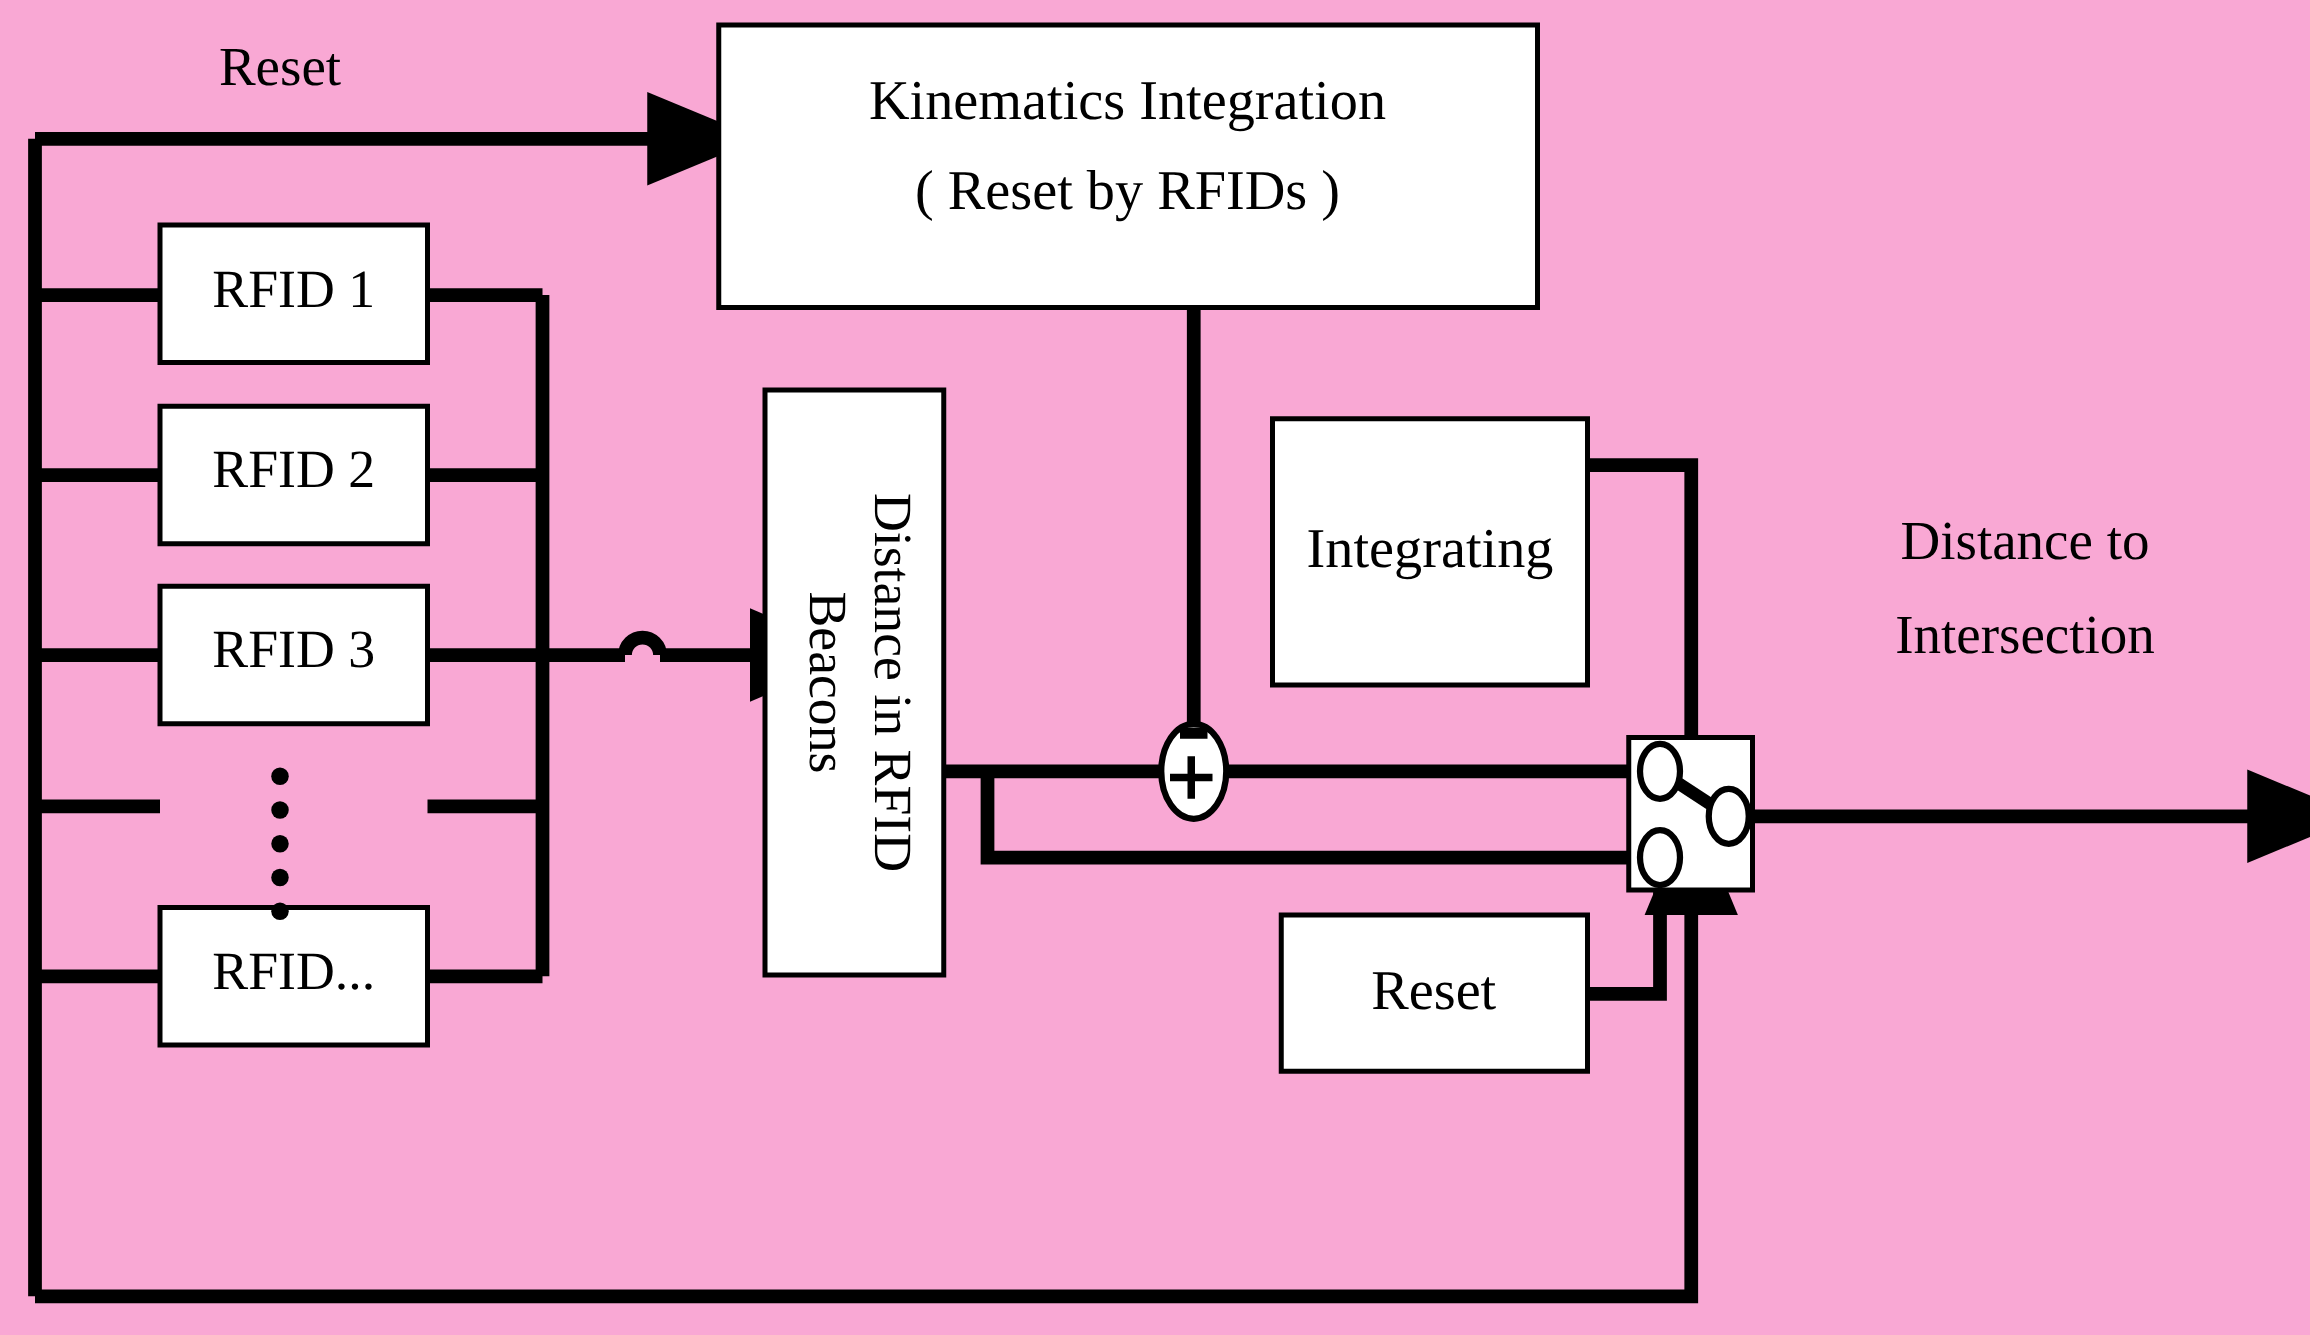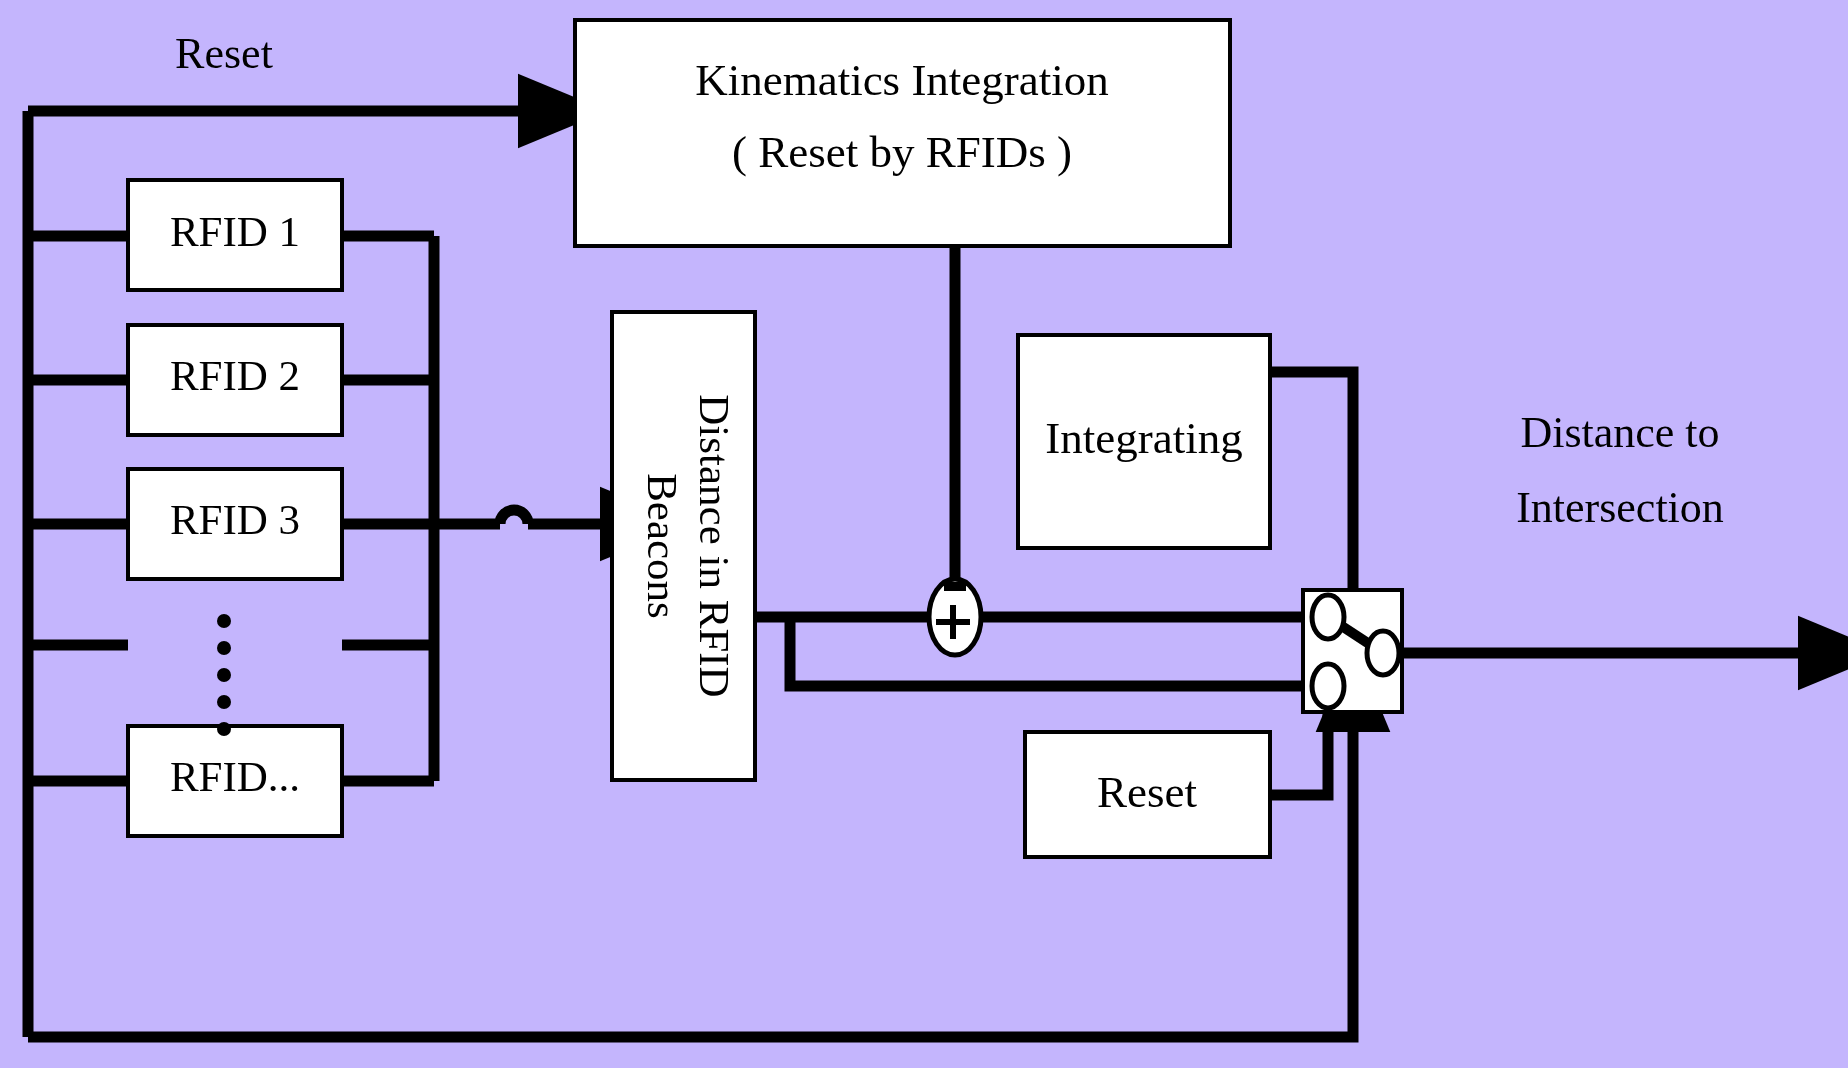--- a/index.html
+++ b/index.html
@@ -1,18 +1,18 @@
 <!DOCTYPE html>
 <html><head>
 <meta charset="utf-8">
 <style>
   html,body{margin:0;padding:0;background:#ffffff;}
   body{width:1848px;height:1068px;overflow:hidden;
        font-family:"Liberation Serif","DejaVu Serif",serif;}
-  #stage{position:relative;width:1848px;height:1068px;background:#c4b5fd;}
+  #stage{position:relative;width:1848px;height:1068px;background:#f9a8d4;}
   svg{display:block;}
   .blk-label{font-family:"Liberation Serif","DejaVu Serif",serif;
              fill:#000;text-anchor:middle;dominant-baseline:middle;}
   .lbl-lg{font-size:45px;}
   .lbl-md{font-size:43px;}
   .free-label{font-size:44px;}
 </style>
 </head>
 <body>
 

